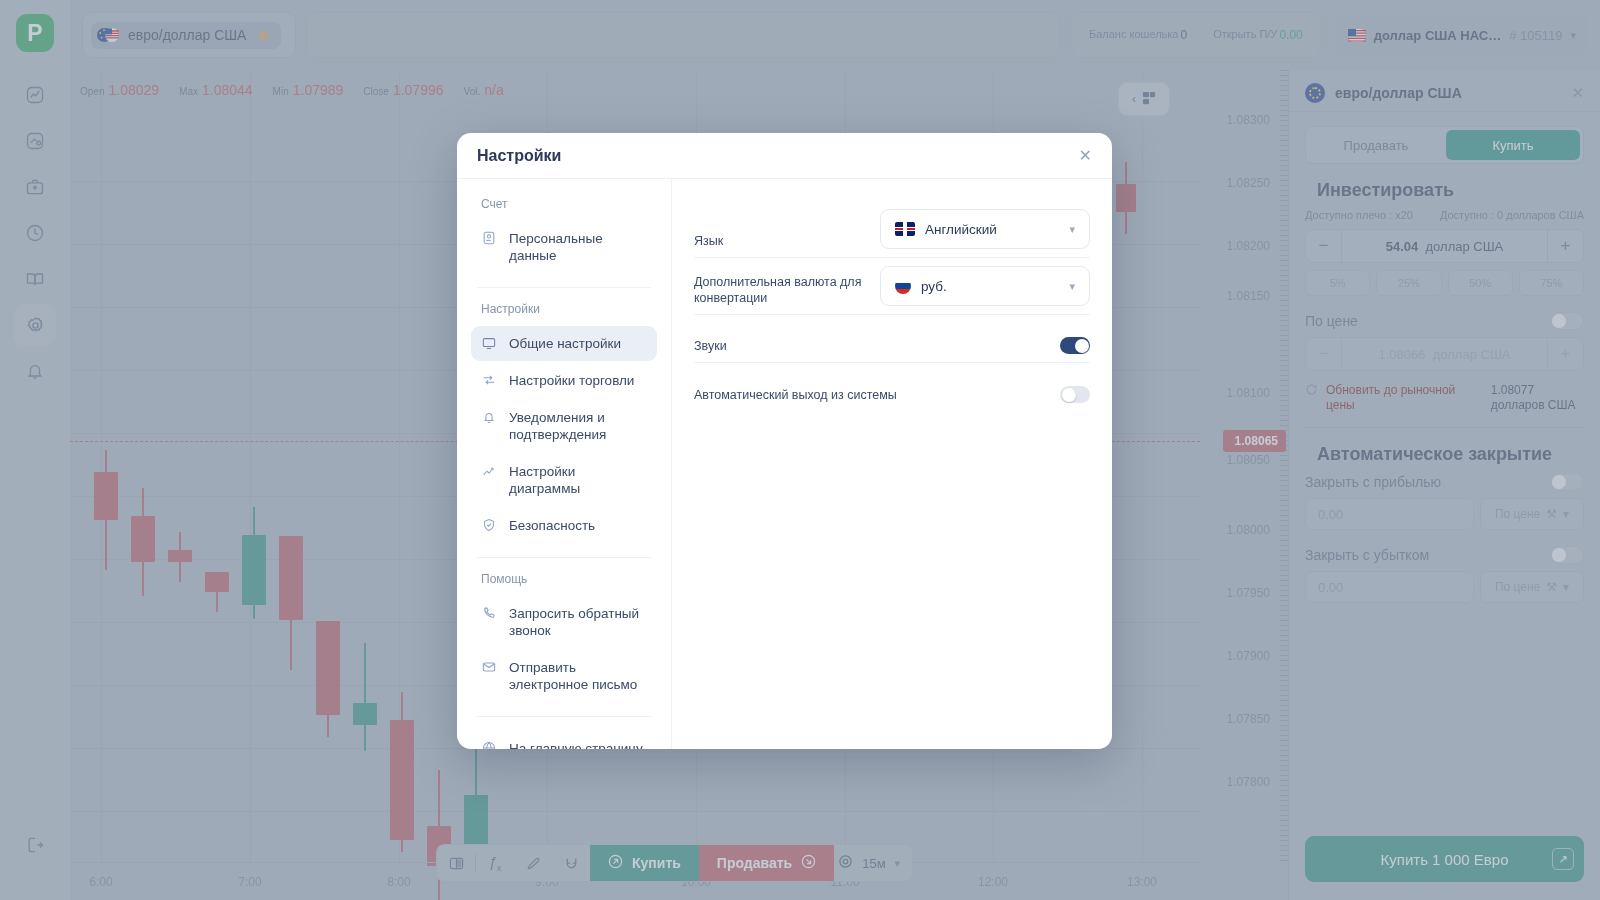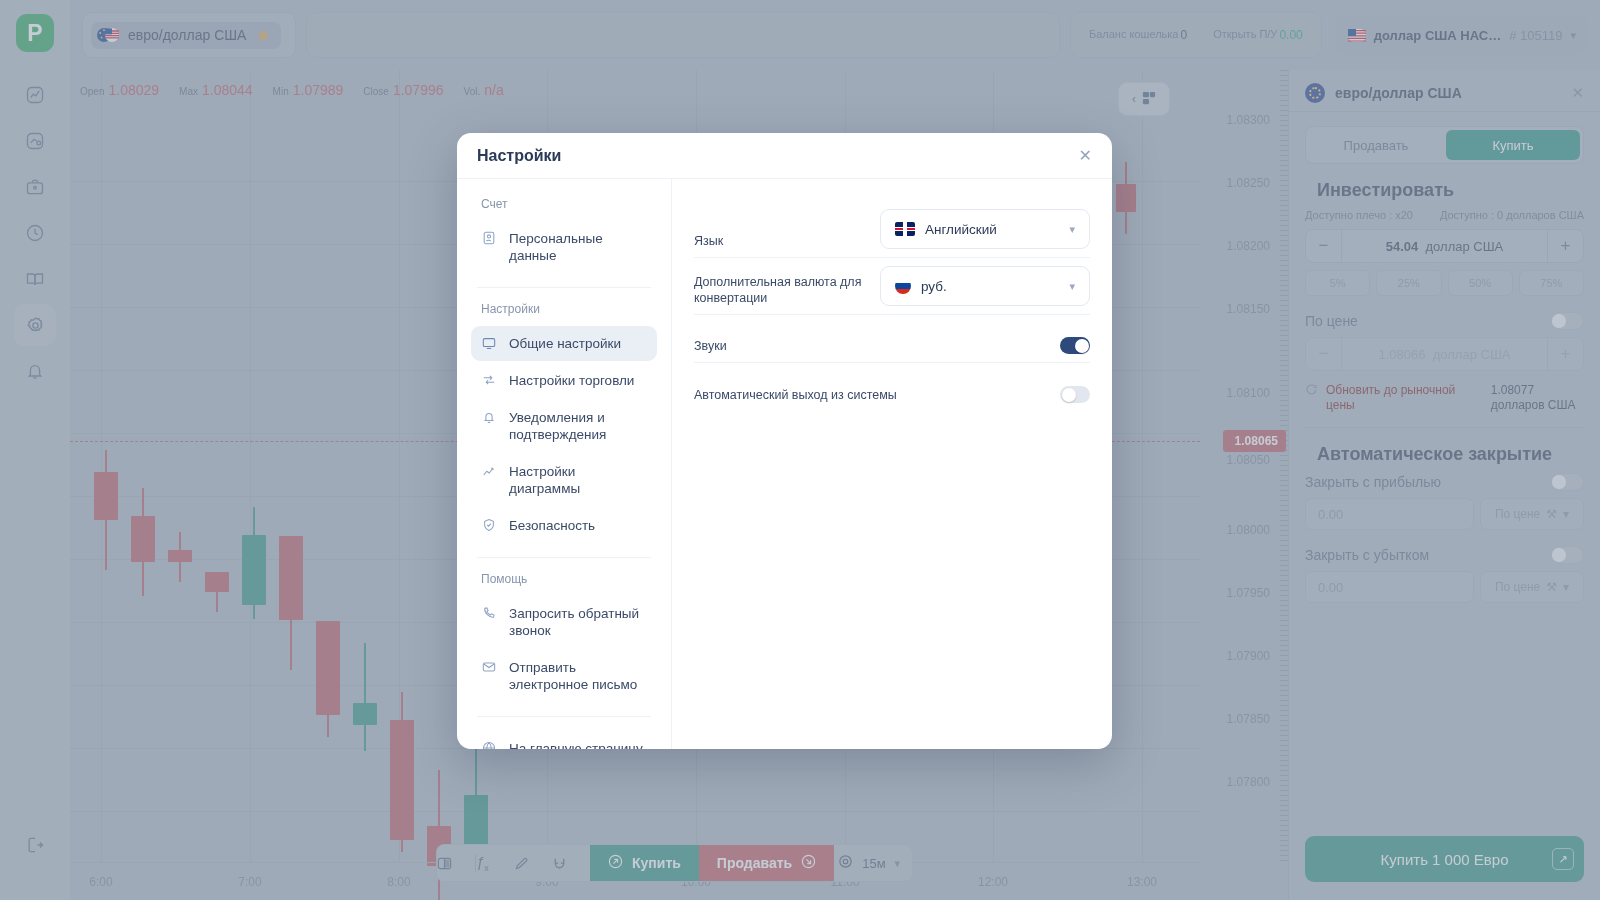--- a/index.html
+++ b/index.html
@@ -107,21 +107,21 @@
   
   .time-axis { position:absolute; left:0; right:88px; bottom:0; height:38px; border-top:1px solid #9ea9b6; }
   .time-tick { position:absolute; top:12px; font-size:12px; color:#76839a; transform:translateX(-50%); }
 
   
   .bottom-toolbar {
     position:absolute; left:436px; bottom:18px; height:38px; z-index:8;
     display:flex; align-items:center;
     background:#b4bdc8; border:1px solid #a7b1bd; border-radius:8px; overflow:hidden;
   }
-  .bt-ico { width:38px; height:38px; display:flex; align-items:center; color:#53657f; font-size:14px; }
+  .bt-ico { width:38px; height:38px; display:flex; align-items:center; justify-content:center; color:#53657f; font-size:14px; }
   .bt-sep { width:1px; height:18px; background:#9aa5b3; }
   .bt-buy, .bt-sell {
     height:38px; display:flex; align-items:center; gap:9px; padding:0 18px;
     font-size:14px; font-weight:bold; color:#fff;
   }
   .bt-buy { background:#2d8f7f; }
   .bt-sell { background:#c05560; }
   .bt-tf { display:flex; align-items:center; gap:9px; padding:0 12px 0 4px; font-size:13px; color:#46566e; }
 
   
@@ -436,21 +436,21 @@
       </div>
     </div>
 
     <div class="price-line" style="top:371px"></div>
 
     <div class="price-axis">
       <div class="axis-ruler"></div>
       <div class="price-tick" style="top:50px">1.08300</div>
       <div class="price-tick" style="top:113px">1.08250</div>
       <div class="price-tick" style="top:176px">1.08200</div>
-      <div class="price-tick" style="top:239px">1.08150</div>
+      <div class="price-tick" style="top:226px">1.08150</div>
       <div class="price-tick" style="top:323px">1.08100</div>
       <div class="price-tick" style="top:390px">1.08050</div>
       <div class="price-tick" style="top:460px">1.08000</div>
       <div class="price-tick" style="top:523px">1.07950</div>
       <div class="price-tick" style="top:586px">1.07900</div>
       <div class="price-tick" style="top:649px">1.07850</div>
       <div class="price-tick" style="top:712px">1.07800</div>
       <div class="price-badge" style="top:371px">1.08065</div>
     </div>
 

